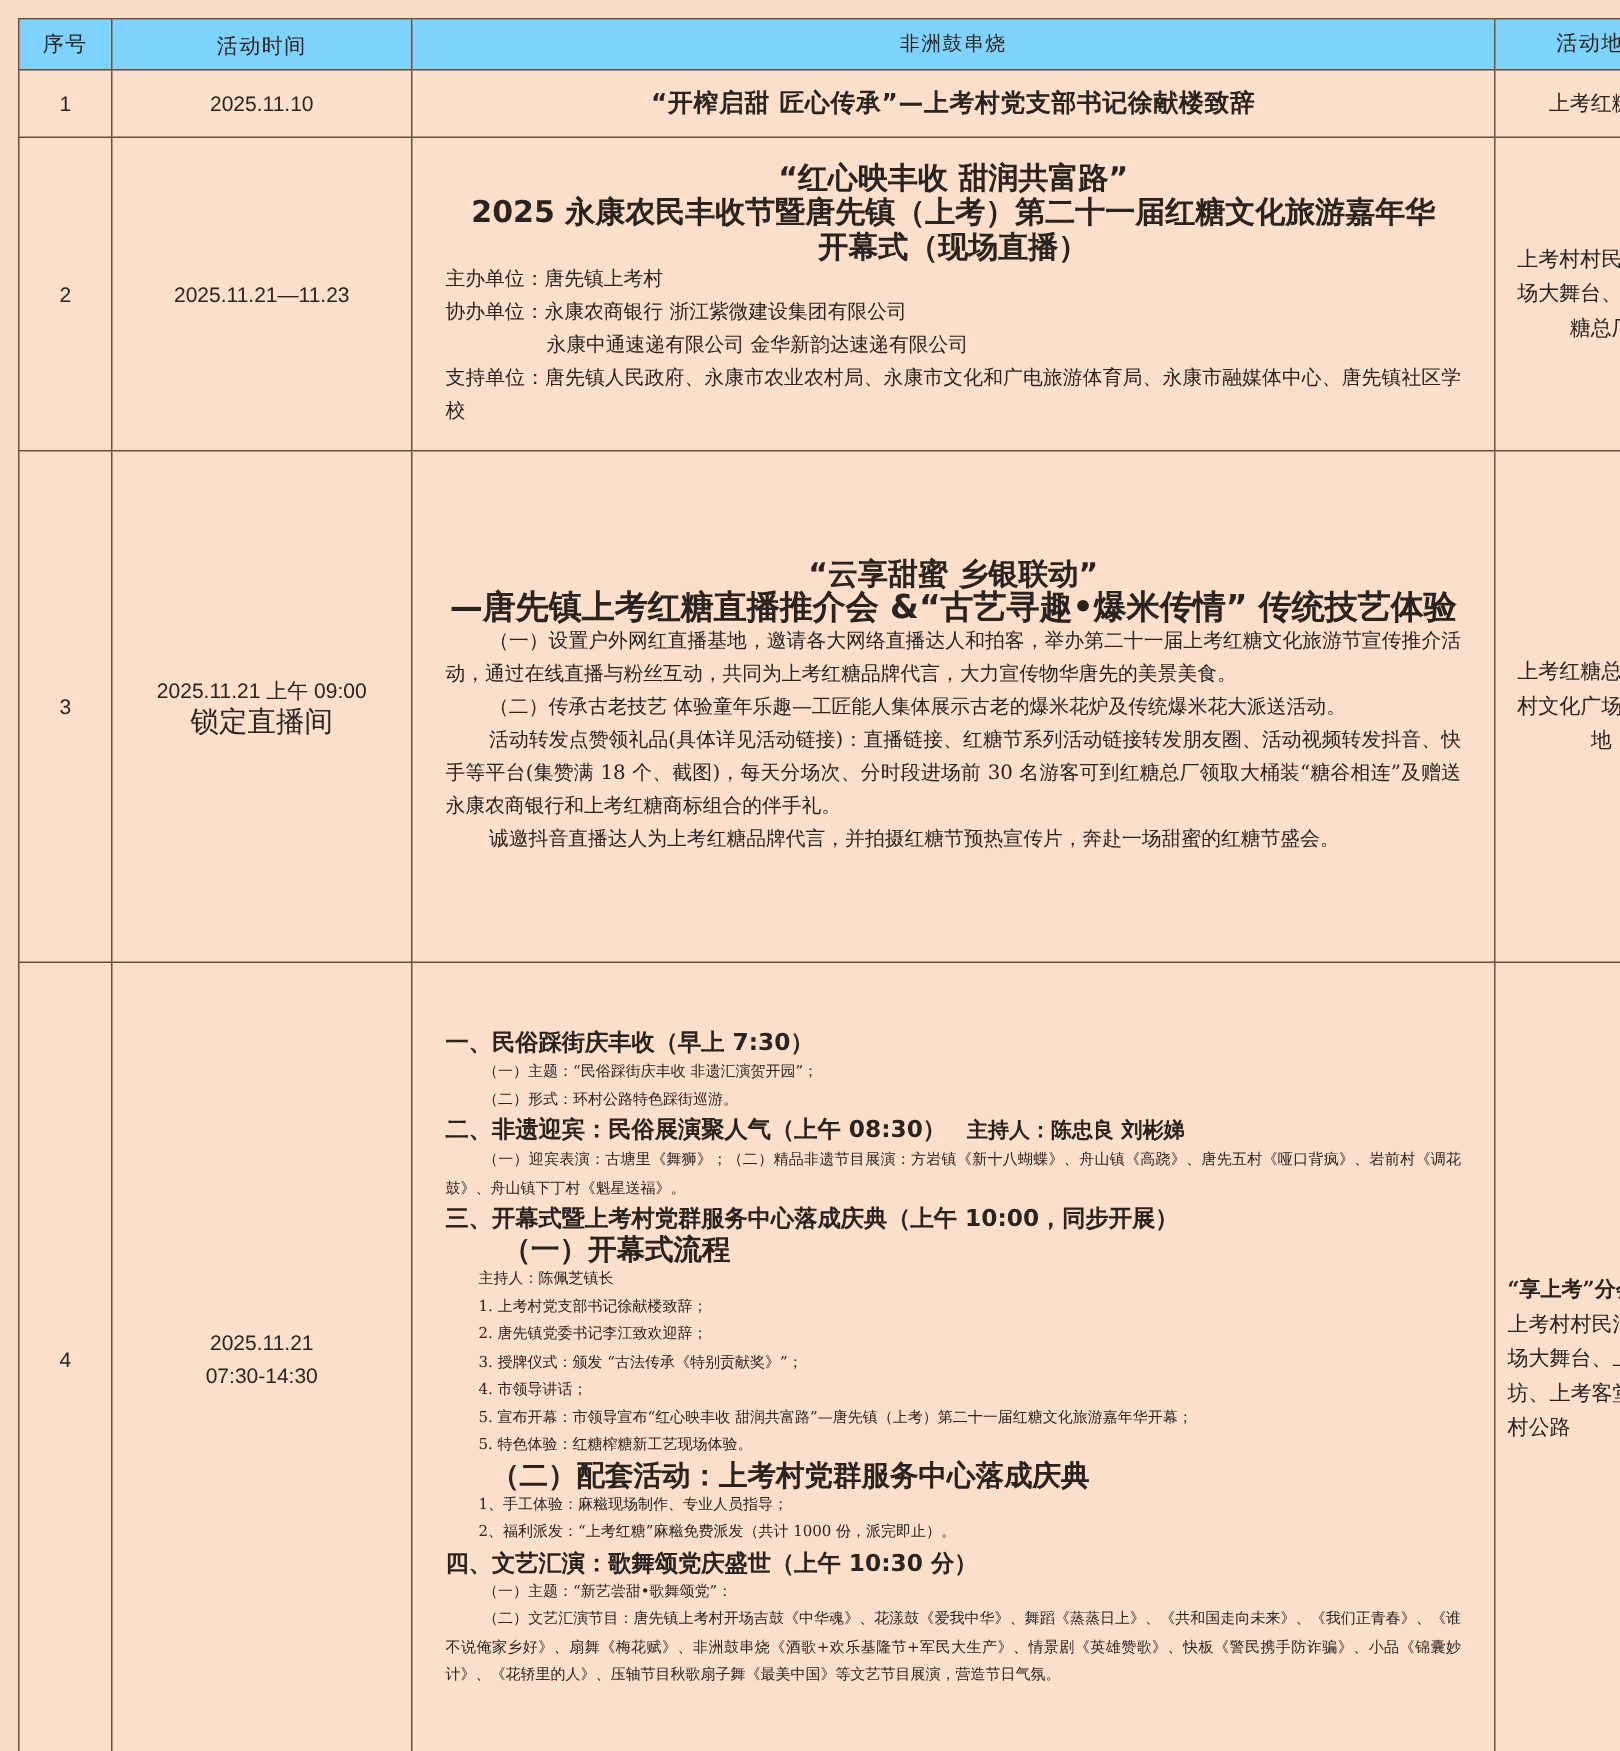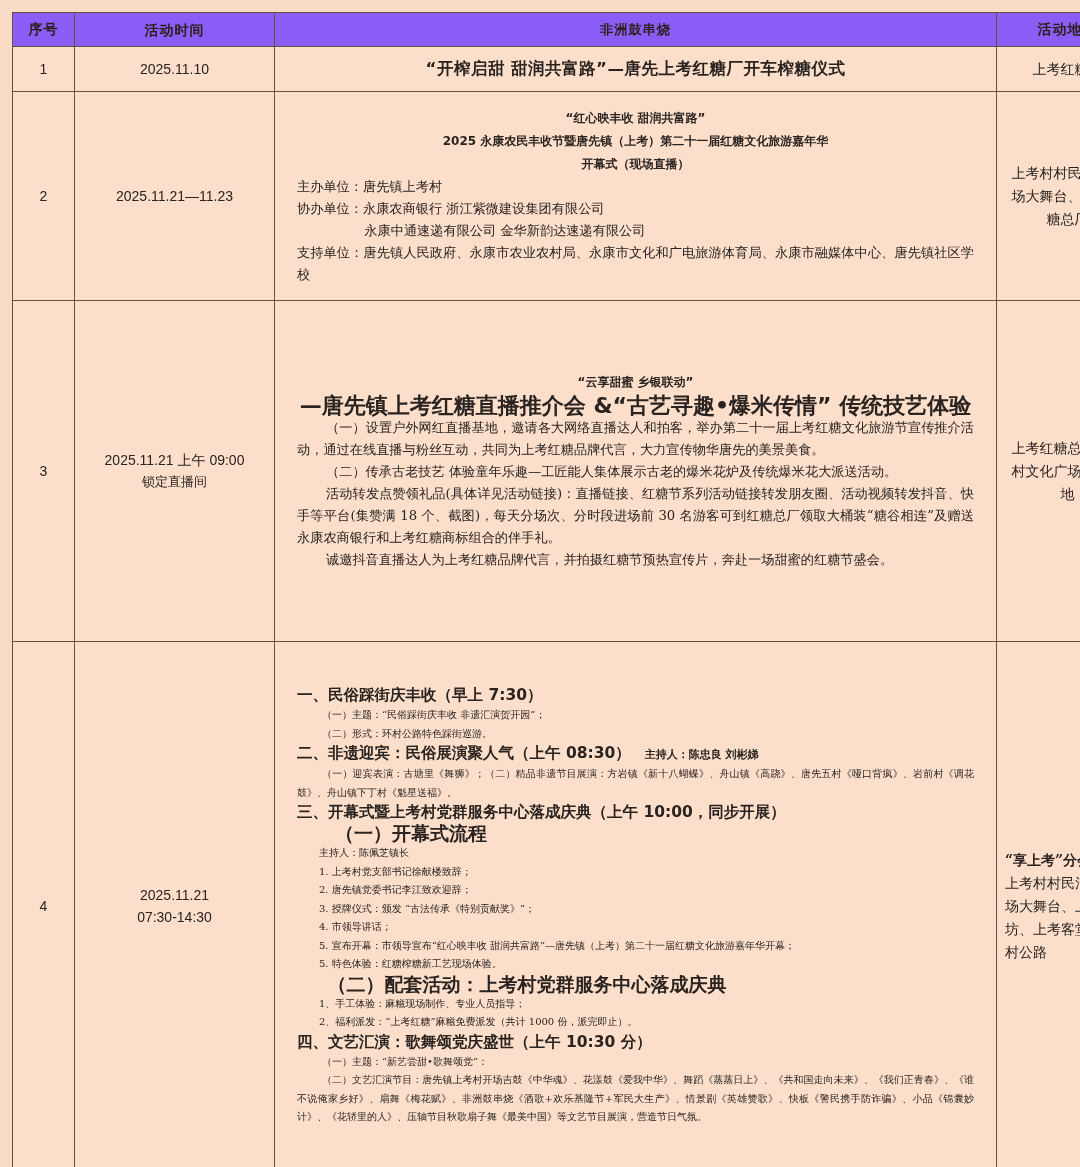--- a/index.html
+++ b/index.html
@@ -12,48 +12,48 @@
   .wrap { position:absolute; left:12px; top:12px; width:1060px; }
   table {
     border-collapse:collapse; width:1060px; table-layout:fixed;
     background:#fbdfcb;
   }
   td, th {
     border:1.5px solid #6b4f3e;
     vertical-align:middle;
   }
   th {
-    background:#8b5cf6;
+    background:#7dd3fc;
     height:31px;
-    font-size:16px; font-weight:bold;
+    font-size:16px; font-weight:normal;
     font-family:"DejaVu Sans", sans-serif;
     color:#2b1f18;
     letter-spacing:1px;
   }
   .c-idx { width:59px; text-align:center; font-family:"Liberation Sans", sans-serif; font-size:14px; }
   .c-time { width:197px; text-align:center; font-family:"Liberation Sans", sans-serif; font-size:14px; line-height:22px; }
   .c-content { width:677px; padding:0 22px; font-size:13.2px; line-height:22px; }
   .c-place { width:125px; text-align:center; padding:0 8px; font-size:14px; line-height:23px; }
   .row1 td { height:42px; }
   .row2 td { height:206px; }
   .row3 td { height:338px; }
   .row4 td { height:526px; }
   .title-main {
     text-align:center; font-weight:bold; font-size:16.5px; line-height:24px;
     font-family:"DejaVu Sans", sans-serif; letter-spacing:0.5px;
   }
-  .title-line { text-align:center; font-weight:bold; font-size:12px; line-height:23px; font-family:"DejaVu Sans", sans-serif; }
+  .title-line { text-align:center; font-weight:bold; font-size:20px; line-height:23px; font-family:"DejaVu Sans", sans-serif; }
   .p { margin:0; text-align:justify; }
   .indent { text-indent:2.2em; }
   .ind1 { padding-left:2.5em; }
   .ind2 { padding-left:2.2em; }
   .sec { font-weight:bold; font-size:15.5px; line-height:21px; font-family:"DejaVu Sans", sans-serif; }
   .sub-bold { font-weight:bold; font-size:19px; line-height:21px; font-family:"DejaVu Sans", sans-serif; padding-left:2em; }
   .r4 .p { line-height:18.5px; font-size:10px; }
-  .host { font-size:11px; margin-left:14px; }
+  .host { font-size:14px; margin-left:14px; }
   .place-bold { font-weight:bold; }
 </style>
 </head>
 <body>
 
 <div class="wrap">
 <table>
   <thead>
     <tr>
       <th class="c-idx">序号</th>
@@ -61,21 +61,21 @@
       <th class="c-content">非洲鼓串烧</th>
       <th class="c-place">活动地点</th>
     </tr>
   </thead>
   <tbody>
 
     <tr class="row1">
       <td class="c-idx">1</td>
       <td class="c-time">2025.11.10</td>
       <td class="c-content">
-        <div class="title-main">“开榨启甜  甜润共富路”—唐先上考红糖厂开车榨糖仪式</div>
+        <div class="title-main">“开榨启甜  匠心传承”—上考村党支部书记徐献楼致辞</div>
       </td>
       <td class="c-place">上考红糖厂</td>
     </tr>
 
     <tr class="row2">
       <td class="c-idx">2</td>
       <td class="c-time">2025.11.21—11.23</td>
       <td class="c-content">
         <div class="title-line">“红心映丰收    甜润共富路”</div>
         <div class="title-line">2025 永康农民丰收节暨唐先镇（上考）第二十一届红糖文化旅游嘉年华</div>
@@ -85,21 +85,21 @@
         <p class="p" style="padding-left:5.1em;">永康中通速递有限公司    金华新韵达速递有限公司</p>
         <p class="p">支持单位：唐先镇人民政府、永康市农业农村局、永康市文化和广电旅游体育局、永康市融媒体中心、唐先镇社区学校</p>
       </td>
       <td class="c-place">上考村村民活动广场大舞台、上考红糖总厂</td>
     </tr>
 
     <tr class="row3">
       <td class="c-idx">3</td>
       <td class="c-time">
         <div>2025.11.21 上午 09:00</div>
-        <div style="font-family:Liberation Sans, sans-serif;font-size:13px;">锁定直播间</div>
+        <div style="font-family:Liberation Sans, sans-serif;font-size:19px;">锁定直播间</div>
       </td>
       <td class="c-content">
         <div class="title-line">“云享甜蜜  乡银联动”</div>
         <div class="title-line" style="font-size:22px;">—唐先镇上考红糖直播推介会 &amp;“古艺寻趣•爆米传情”  传统技艺体验</div>
         <p class="p indent">（一）设置户外网红直播基地，邀请各大网络直播达人和拍客，举办第二十一届上考红糖文化旅游节宣传推介活动，通过在线直播与粉丝互动，共同为上考红糖品牌代言，大力宣传物华唐先的美景美食。</p>
         <p class="p indent">（二）传承古老技艺   体验童年乐趣—工匠能人集体展示古老的爆米花炉及传统爆米花大派送活动。</p>
         <p class="p indent">活动转发点赞领礼品(具体详见活动链接)：直播链接、红糖节系列活动链接转发朋友圈、活动视频转发抖音、快手等平台(集赞满 18 个、截图)，每天分场次、分时段进场前 30 名游客可到红糖总厂领取大桶装“糖谷相连”及赠送永康农商银行和上考红糖商标组合的伴手礼。</p>
         <p class="p indent">诚邀抖音直播达人为上考红糖品牌代言，并拍摄红糖节预热宣传片，奔赴一场甜蜜的红糖节盛会。</p>
       </td>
       <td class="c-place">上考红糖总厂上考村文化广场直播基地</td>

